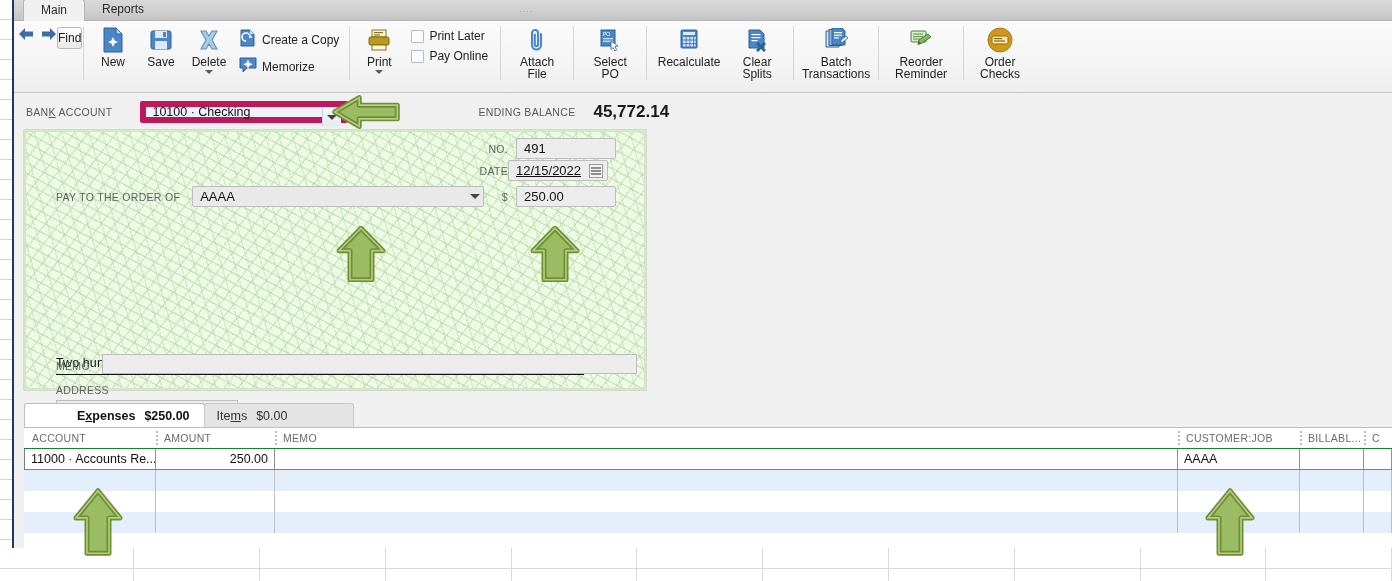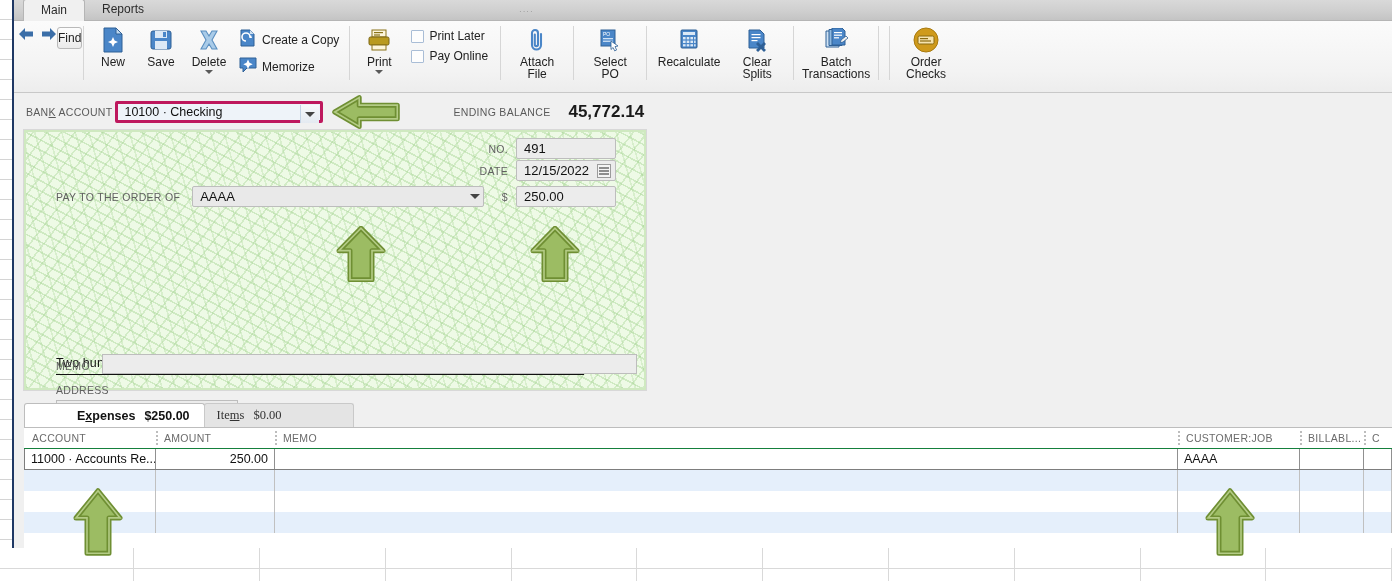--- a/index.html
+++ b/index.html
@@ -131,22 +131,22 @@
   .bankrow {
     height: 38px; display: flex; align-items: center;
     padding-left: 12px; background: #f0f0f0;
     position: relative;
   }
   .lbl-small {
     font-size: 10.5px; color: #5a5a5a; letter-spacing: .3px;
   }
   .lbl-small u { text-decoration: underline; }
   .combo {
-    margin-left: 3px; width: 208px; height: 22px;
-    border: 3px solid #be185d; border-radius: 2px;
+    margin-left: 28px; width: 208px; height: 22px;
+    border: 6px solid #be185d; border-radius: 2px;
     background: #eef3f9;
     display: flex; align-items: center;
     padding-left: 6px; font-size: 12.5px; color: #111;
     position: relative;
   }
   .combo .cbtn {
     position: absolute; right: 1px; top: 1px;
     width: 19px; height: 18px;
     display: flex; align-items: center; justify-content: center;
     background: linear-gradient(to bottom,#f7f9fb,#e4eaf1);
@@ -543,20 +543,36 @@
           </svg>
         </span>
         <span class="lbl">
           <span>Batch</span><br>
           <span>Transactions</span>
         </span>
       </div>
 
       <div class="rsep"></div>
 
+      <div class="rbtn xwide">
+        <span class="ico">
+          <svg width="24" height="24" viewBox="0 0 24 24">
+            <rect x="2" y="3" width="15" height="11" rx="1" fill="#d6ecd0" stroke="#4b7f3a"></rect>
+            <rect x="4" y="5.5" width="10" height="1.2" fill="#6ea355"></rect>
+            <rect x="4" y="8" width="10" height="1.2" fill="#6ea355"></rect>
+            <rect x="4" y="10.5" width="7" height="1.2" fill="#6ea355"></rect>
+            <path d="M10 12 l9 -6 3 3 -9 6 -4 1.4 Z" fill="#86b86a" stroke="#3f6e2f" stroke-width=".9"></path>
+            <path d="M9 16.4 l1 -3 2.6 2 Z" fill="#3f6e2f"></path>
+          </svg>
+        </span>
+        <span class="lbl">
+          <span>Reorder</span><br>
+          <span>Reminder</span>
+        </span>
+      </div>
 
       <div class="rsep"></div>
 
       <div class="rbtn wide">
         <span class="ico">
           <svg width="26" height="26" viewBox="0 0 26 26">
             <circle cx="13" cy="13" r="12" fill="#cf9a1c" stroke="#a87a10"></circle>
             <rect x="5" y="9" width="16" height="8" rx="1.5" fill="#f6e3ae" stroke="#8a6a10"></rect>
             <rect x="7" y="11" width="8" height="1.2" fill="#8a6a10"></rect>
             <rect x="7" y="13.4" width="11" height="1.2" fill="#8a6a10"></rect>
@@ -586,21 +602,21 @@
 
         <div class="fld-row" style="left:412px; top:6px;">
           <span class="fld-lbl" style="width:70px;">NO.</span>
           <div class="tbox" style="width:100px; margin-left:8px;">
             <span>491</span>
           </div>
         </div>
 
         <div class="fld-row" style="left:412px; top:28px;">
           <span class="fld-lbl" style="width:70px;">DATE</span>
-          <div class="tbox" style="width:100px; margin-left:8px;">
+          <div class="tbox" style="width:100px; text-decoration:underline;">
             <span>12/15/2022</span>
             <span class="cal-ico">
                 <i></i>
                 <i></i>
                 <i></i>
               </span>
           </div>
         </div>
 
         <div class="fld-row" style="left:30px; top:54px;">
@@ -630,21 +646,21 @@
         <div class="memo-lbl" style="top:228px;">MEMO</div>
         <div class="memo-box" style="top:222px;"></div>
       </div>
     </div>
 
     <div class="exp-tabs" id="expTabs">
         <div class="etab active" style="min-width: 164px; padding-left: 40px;">
           <span class="nm">E<u>x</u>penses</span>
           <span class="amt">$250.00</span>
         </div>
-        <div class="etab inactive" style="min-width: 150px; font-family: Liberation Serif, serif;">
+        <div class="etab inactive" style="min-width: 150px;">
           <span class="nm">Ite<u>m</u>s</span>
           <span class="amt">$0.00</span>
         </div>
       </div>
 
     <div class="gtable">
       <div class="ghead" id="gHead">
           <div class="hc" style="width: 132px;">
             <span>ACCOUNT</span>
           </div>

